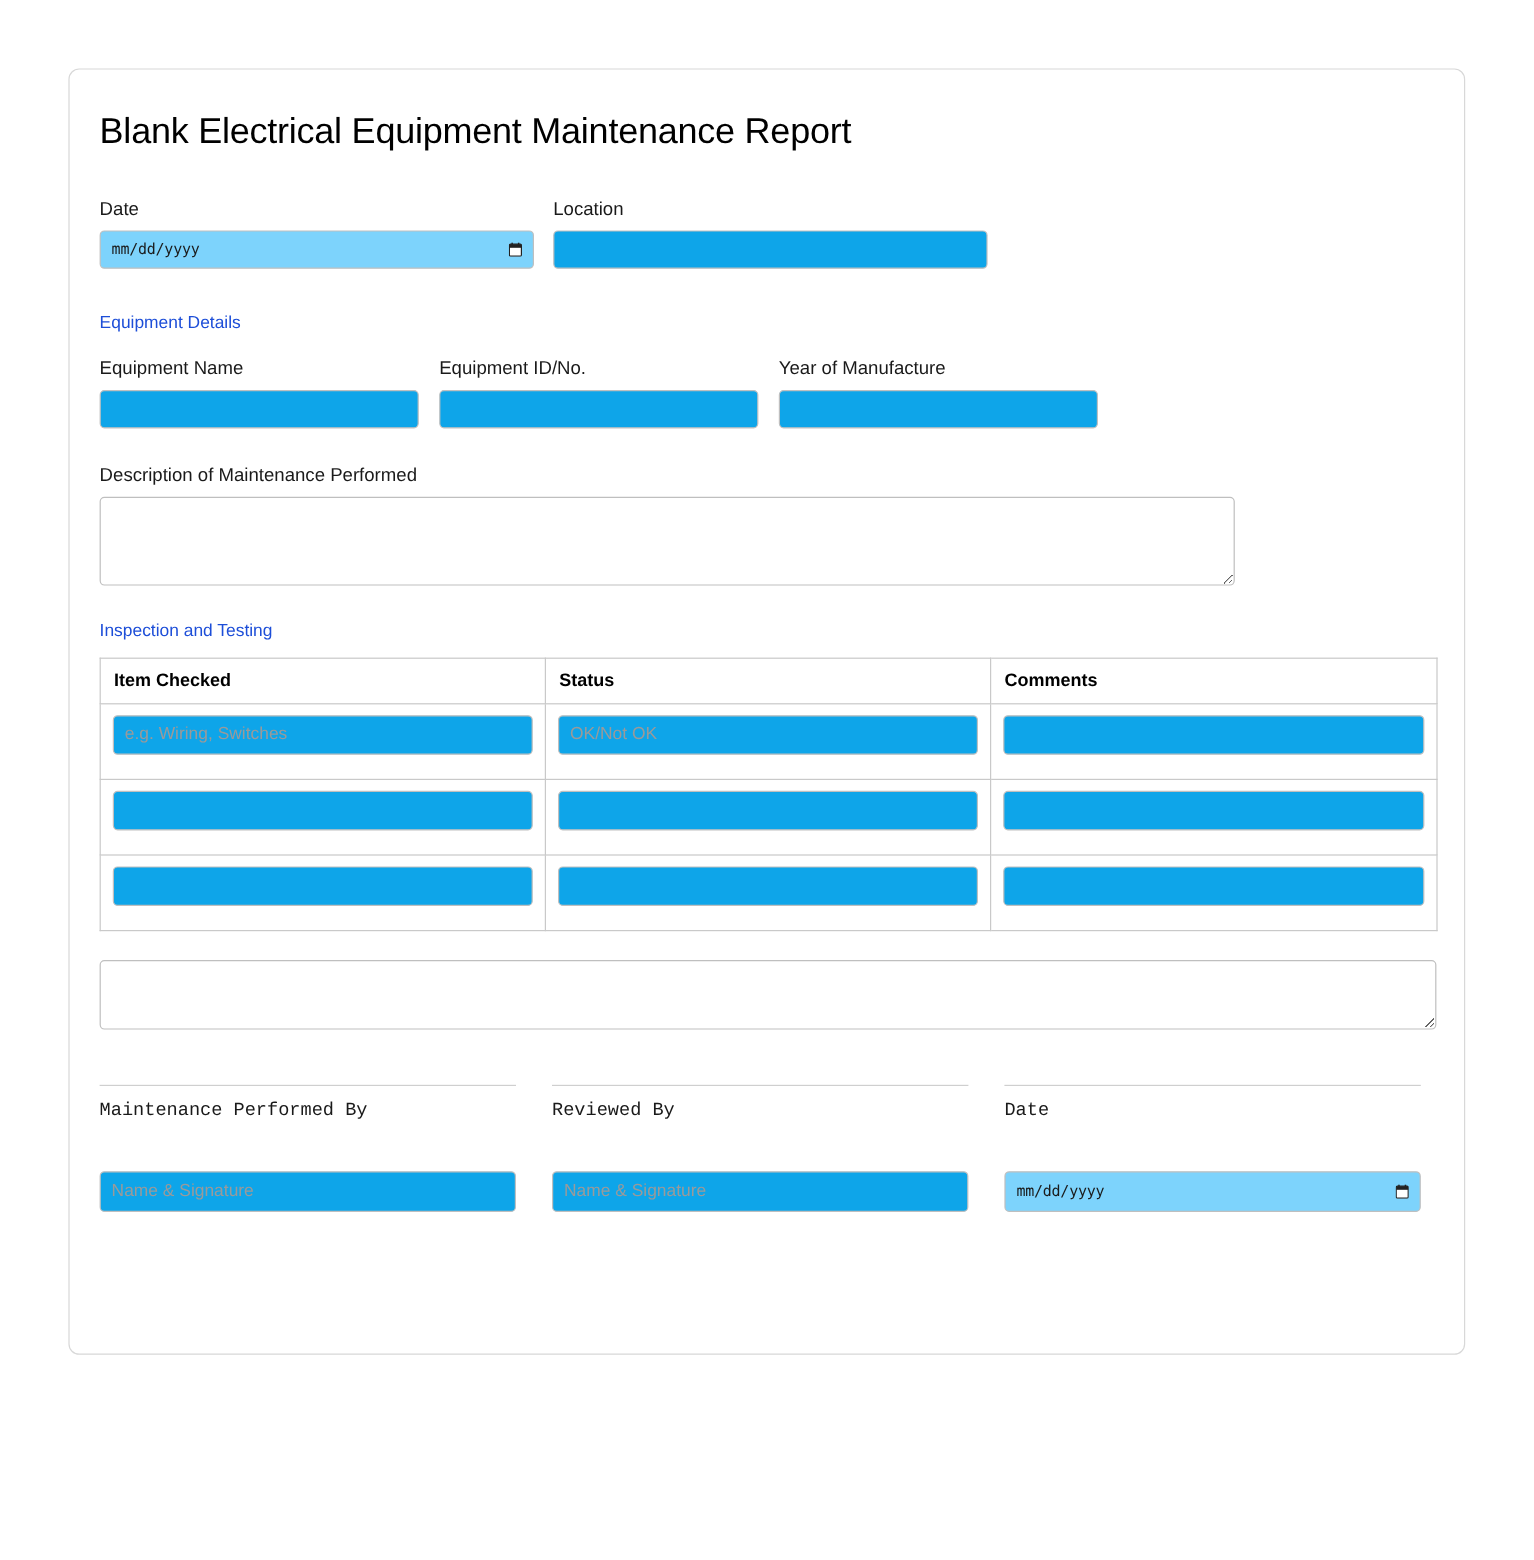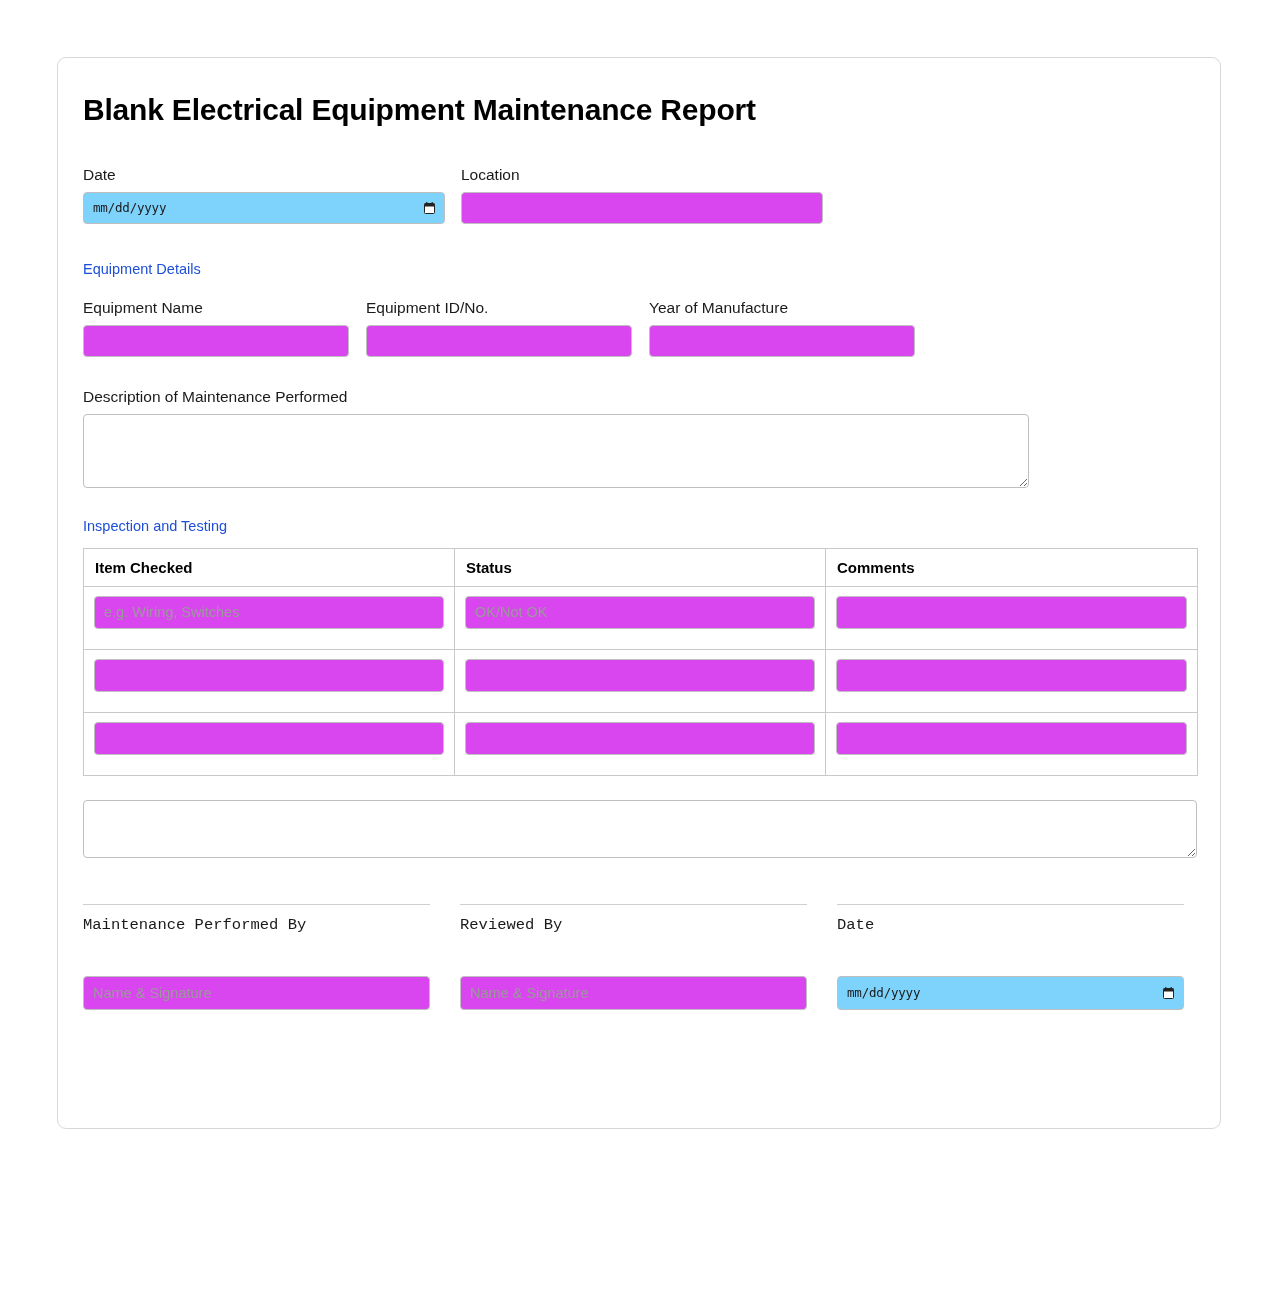--- a/index.html
+++ b/index.html
@@ -26,21 +26,21 @@
     border-radius: 9px;
     padding: 0;
   }
 
   .inner {
     padding: 34px 44px 0 25px;
   }
 
   .page-title {
     font-size: 30px;
-    font-weight: bold;
+    font-weight: normal;
     color: #000000;
     margin: 0 0 0 0;
     padding: 0 0 0 0;
     letter-spacing: -0.2px;
     line-height: 1.2;
   }
 
   
   .field-label {
     font-size: 15.5px;
@@ -55,21 +55,21 @@
     line-height: 1.2;
     display: block;
   }
 
   
   .txt {
     width: 100%;
     height: 32px;
     border: 1px solid #bfbfbf;
     border-radius: 4px;
-    background: #d946ef;
+    background: #0ea5e9;
     font-family: "Liberation Sans", sans-serif;
     font-size: 14.5px;
     color: #1a1a1a;
     padding: 4px 9px;
     outline: none;
   }
   .txt::placeholder { color: #9a9a9a; opacity: 1; }
 
   
   .dateinput {

